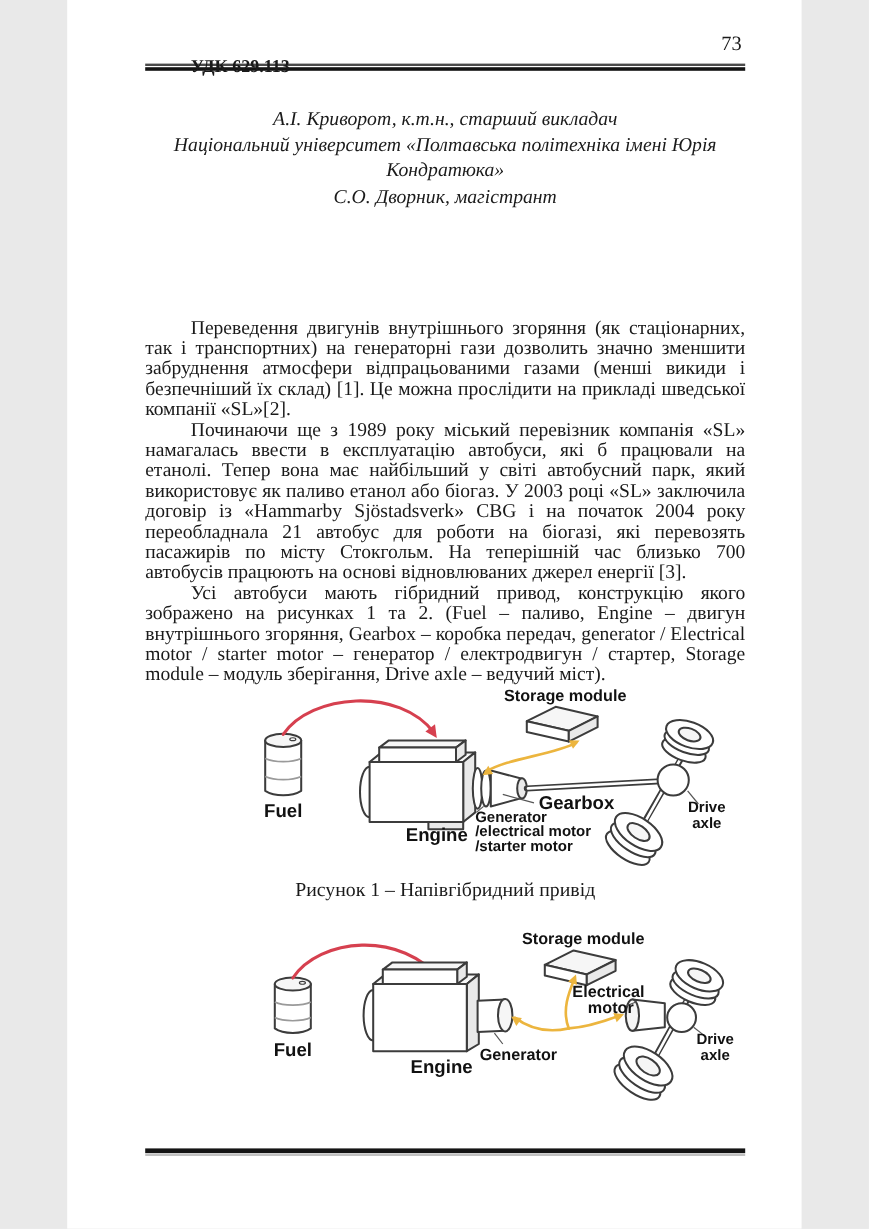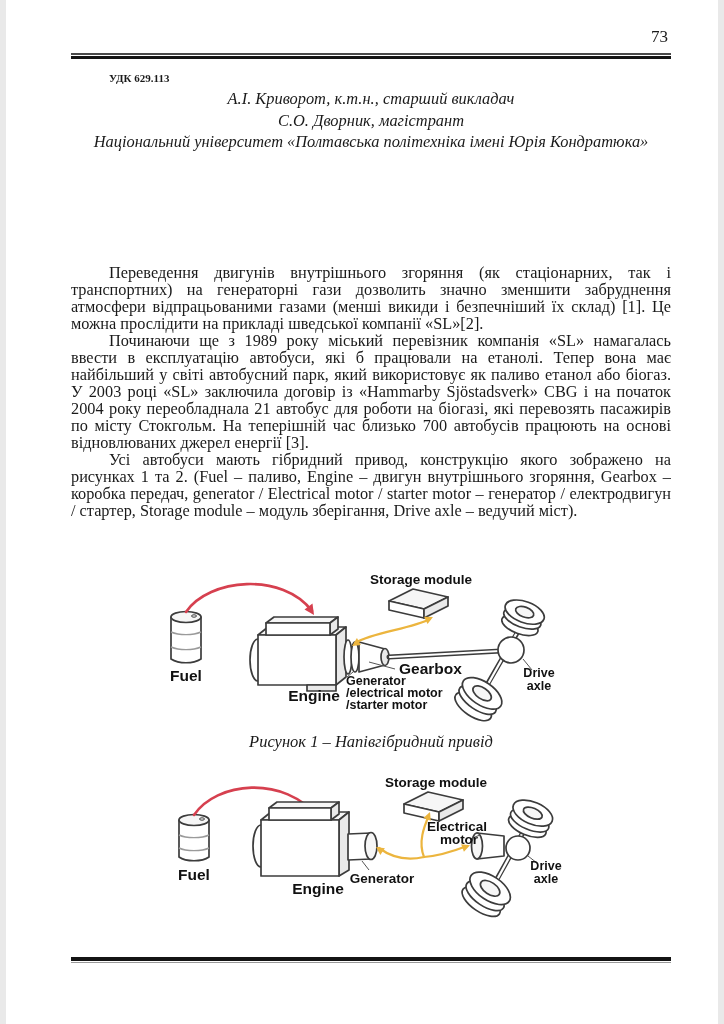--- a/index.html
+++ b/index.html
@@ -1,38 +1,38 @@
 <!DOCTYPE html>
 <html><head>
 <meta charset="utf-8">
 <style>
   html,body{margin:0;padding:0;background:#e9e9e9;}
   .page{
-    position:relative;width:712px;height:1024px;background:#ffffff;
+    position:relative;width:612px;height:1024px;background:#ffffff;
     font-family:"Liberation Serif", serif;color:#1a1a1a;overflow:hidden;
     margin:0 auto;
   }
   .page-number{position:absolute;top:27px;right:50px;font-size:17px;}
   .header-rule{position:absolute;top:53px;left:65px;right:47px;}
   .header-rule .r-thin{height:2px;background:#4a4a4a;}
   .header-rule .r-gap{height:1px;}
   .header-rule .r-thick{height:3px;background:#141414;}
-  .udk{position:absolute;top:72px;left:103px;font-weight:bold;font-size:11px;font-family:Liberation Serif, serif;}
+  .udk{position:absolute;top:48px;left:103px;font-weight:bold;font-size:15px;font-family:Liberation Serif, serif;}
   .authors{position:absolute;top:88px;left:65px;right:47px;text-align:center;
     font-style:italic;font-size:16.4px;line-height:21.5px;}
   .title{position:absolute;top:169px;left:65px;right:47px;text-align:center;
     font-weight:bold;font-size:16.6px;line-height:21.5px;letter-spacing:.2px;}
   .body-text{position:absolute;top:224px;left:65px;right:47px;
     font-size:16.3px;line-height:17px;text-align:justify;margin-top:40px;}
   .body-text p{margin:0;text-indent:38px;}
   .figure{position:absolute;}
   .fig1{top:560px;left:105px;width:480px;height:168px;}
   .fig2{top:762px;left:160px;width:430px;height:158px;}
   .caption{position:absolute;left:65px;right:47px;text-align:center;
-    font-style:italic;font-size:16.5px;}
+    font-size:16.5px;}
   .cap1{top:732px;}
   .cap2{top:914px;}
   .footer-rule{position:absolute;top:957px;left:65px;right:47px;}
   .footer-rule .f-thick{height:4px;background:#141414;}
   .footer-rule .f-gap{height:1px;}
   .footer-rule .f-thin{height:1px;background:#999;}
   .footer-text{position:absolute;top:966px;left:65px;right:47px;font-size:12.6px;}
   
   svg .oln{stroke:#3c3c3c;stroke-width:1.7;fill:#ffffff;stroke-linejoin:round;}
   svg .topf{fill:#f6f6f6;}
@@ -57,22 +57,22 @@
   <div class="header-rule">
     <div class="r-thin"></div>
       <div class="r-gap"></div>
       <div class="r-thick"></div>
   </div>
 
   <div class="udk">УДК 629.113</div>
 
   <div class="authors">
     <div>А.І. Криворот, к.т.н., старший викладач</div>
+    <div>Національний університет «Полтавська політехніка імені Юрія Кондратюка»</div>
     <div>С.О. Дворник, магістрант</div>
-    <div>Національний університет «Полтавська політехніка імені Юрія Кондратюка»</div>
   </div>
 
 
   <div class="body-text">
     <p>Переведення двигунів внутрішнього згоряння (як стаціонарних, так і транспортних) на генераторні гази дозволить значно зменшити забруднення атмосфери відпрацьованими газами (менші викиди і безпечніший їх склад) [1]. Це можна прослідити на прикладі шведської компанії «SL»[2].</p>
     <p>Починаючи ще з 1989 року міський перевізник компанія «SL» намагалась ввести в експлуатацію автобуси, які б працювали на етанолі. Тепер вона має найбільший у світі автобусний парк, який використовує як паливо етанол або біогаз. У 2003 році «SL» заключила договір із «Hammarby Sjöstadsverk» CBG і на початок 2004 року переобладнала 21 автобус для роботи на біогазі, які перевозять пасажирів по місту Стокгольм. На теперішній час близько 700 автобусів працюють на основі відновлюваних джерел енергії [3].</p>
     <p>Усі автобуси мають гібридний привод, конструкцію якого зображено на рисунках 1 та 2. (Fuel – паливо, Engine – двигун внутрішнього згоряння, Gearbox – коробка передач, generator / Electrical motor / starter motor – генератор / електродвигун / стартер, Storage module – модуль зберігання, Drive axle – ведучий міст).</p>
   </div>
 
   <div class="figure fig1">

